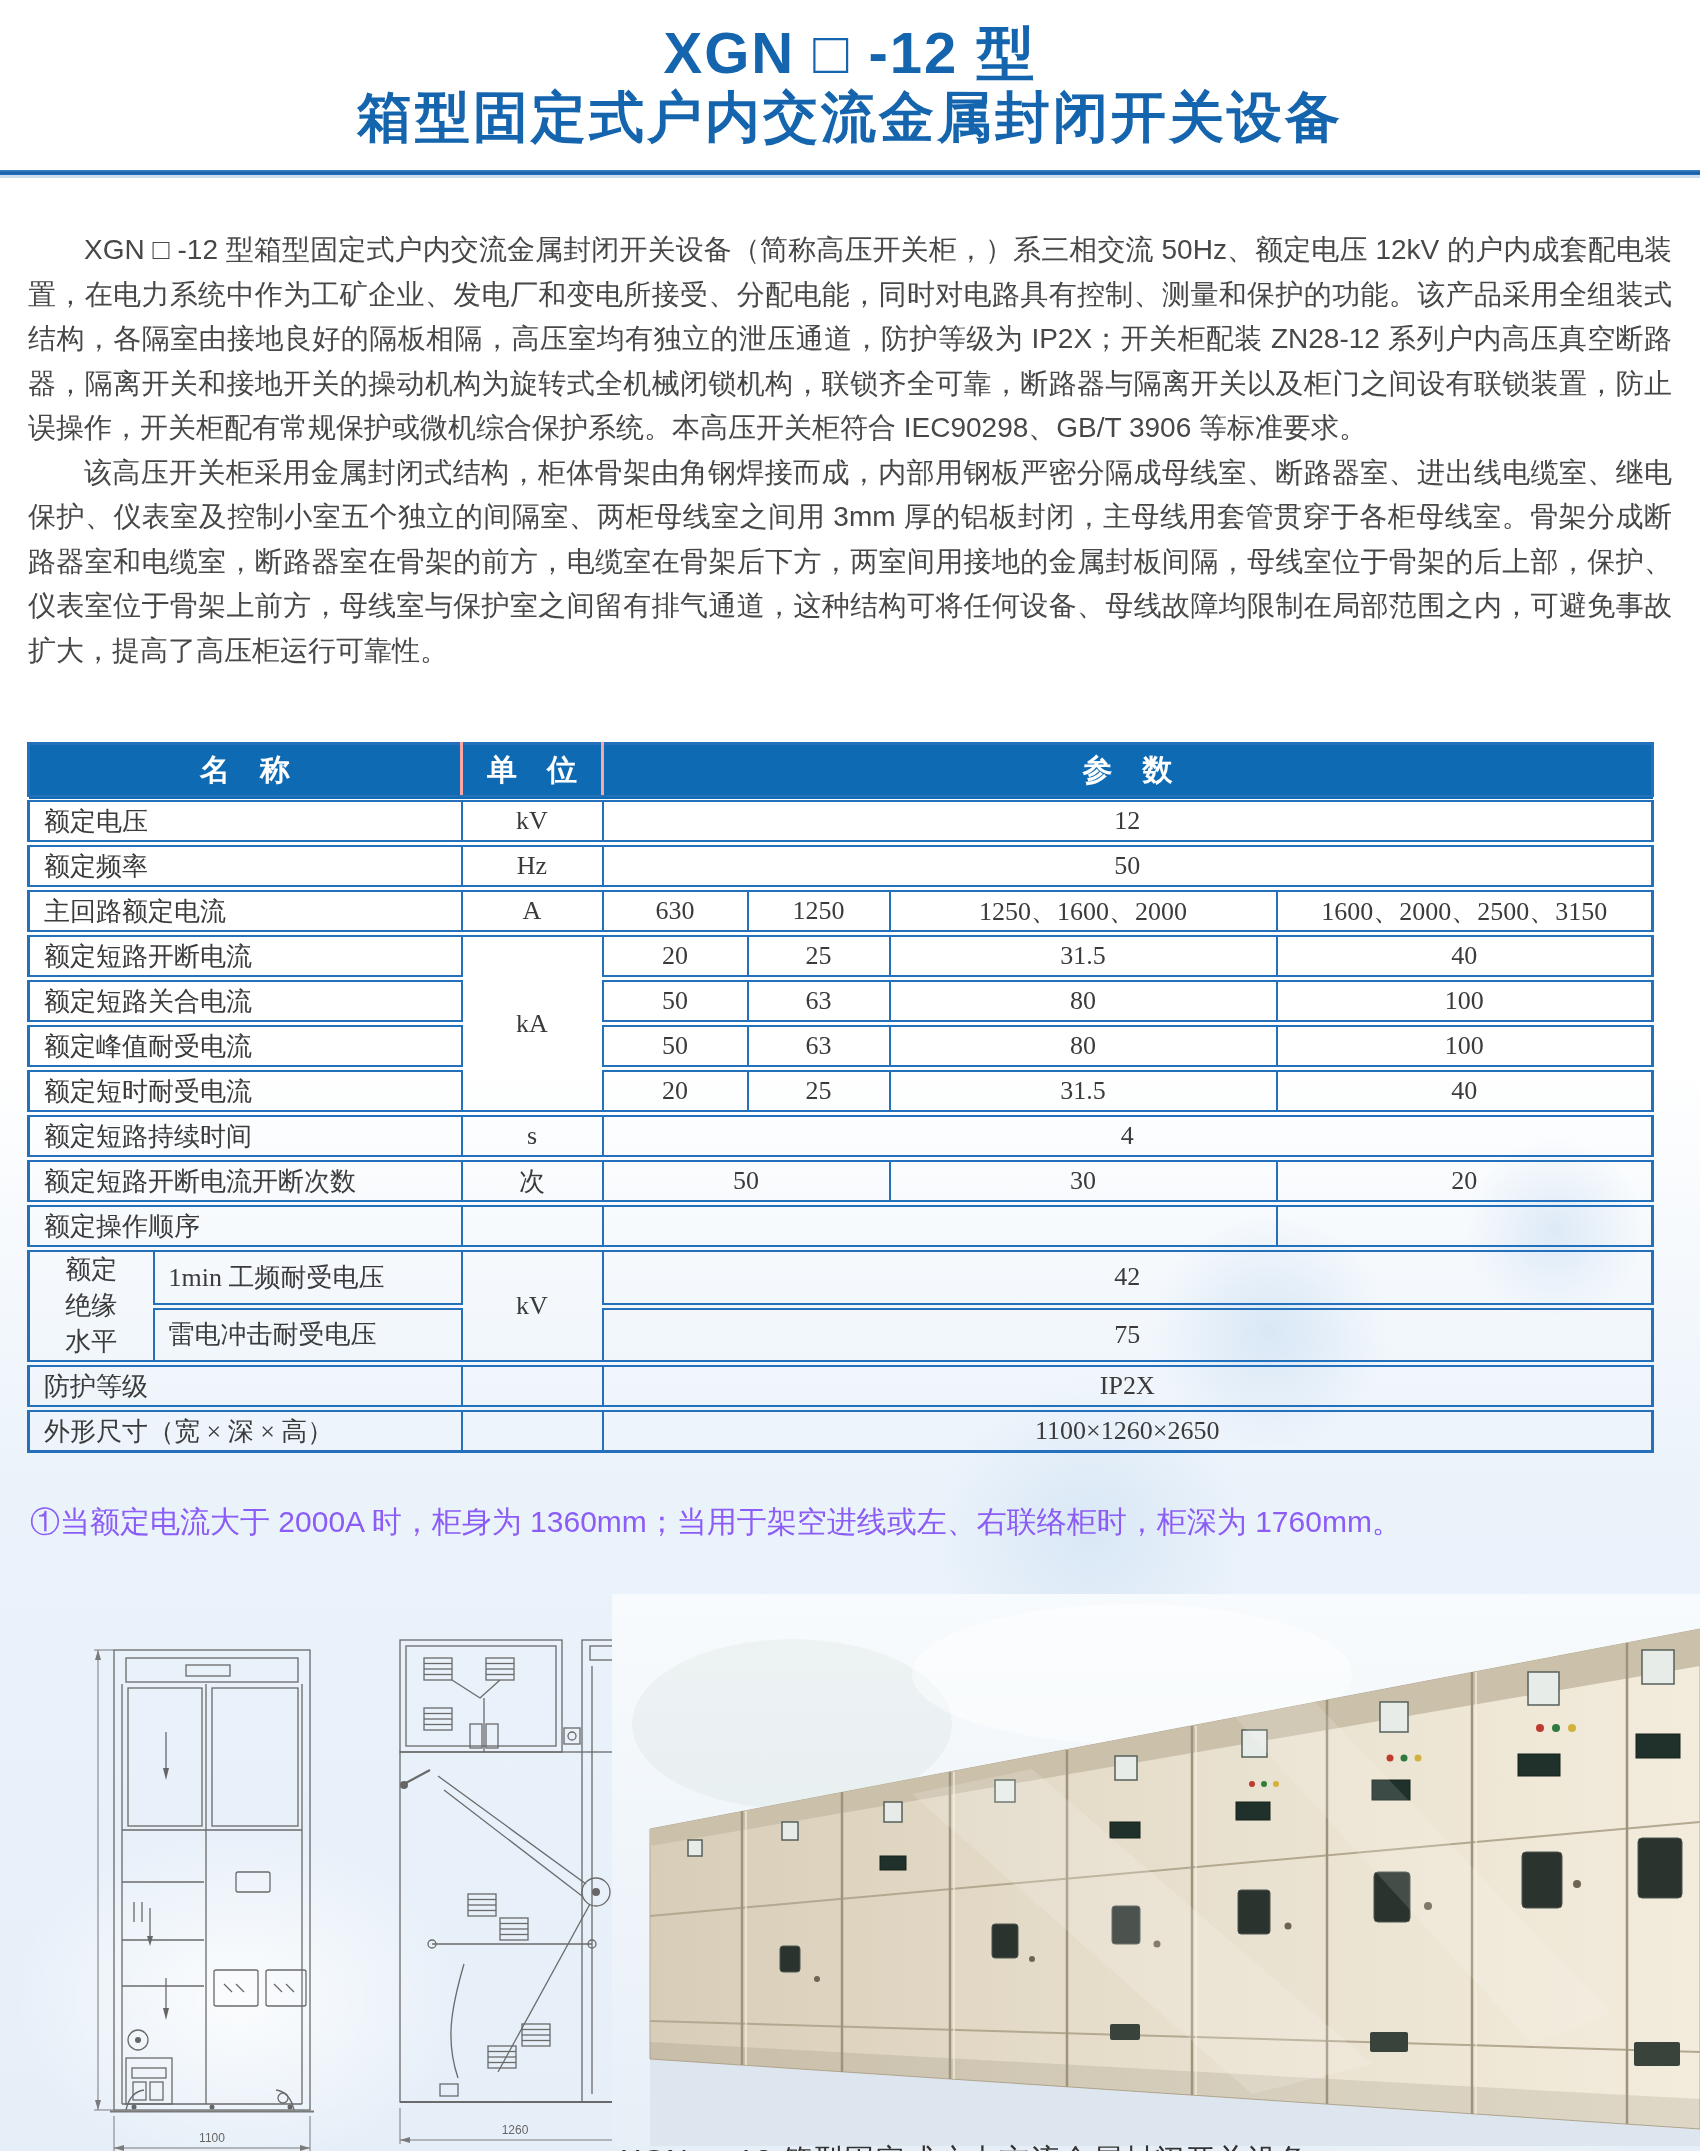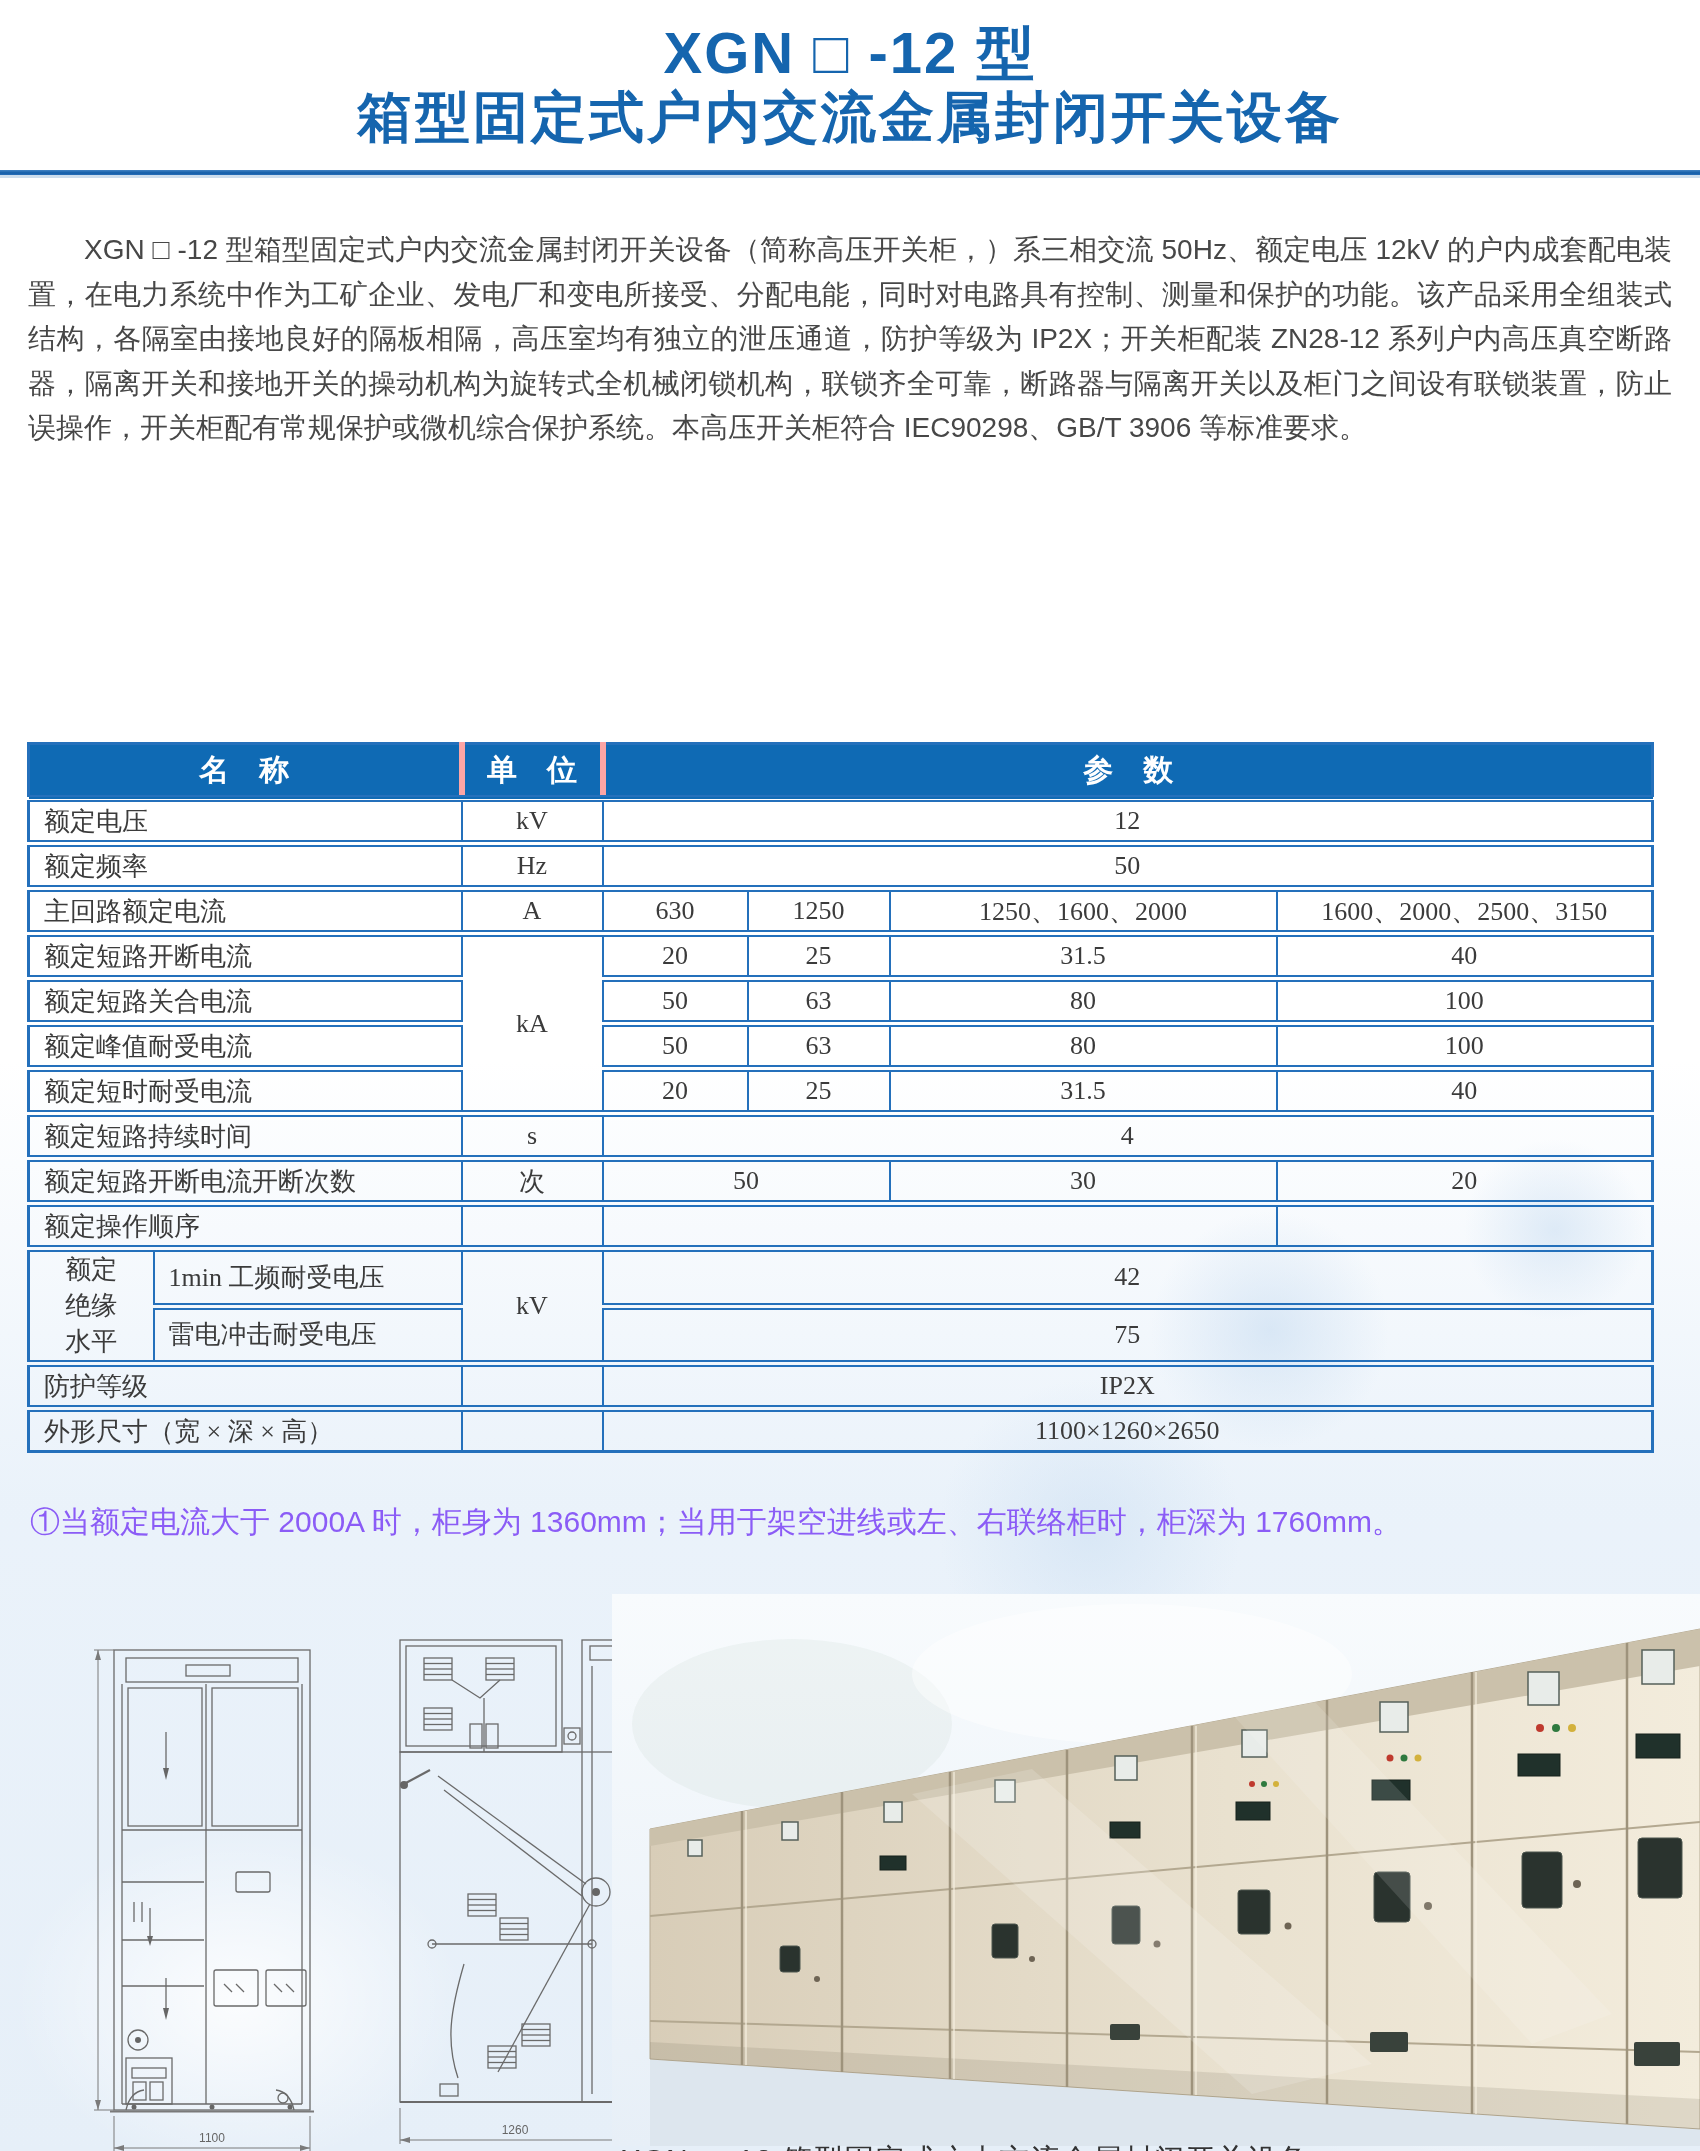--- a/index.html
+++ b/index.html
@@ -27,21 +27,21 @@
   .intro{position:absolute;top:228px;left:28px;width:1644px;z-index:1;
          font-size:28px;line-height:44.5px;color:#474747;text-align:justify;}
   .intro p{margin:0;text-indent:2em;}
   
   table.spec{position:absolute;left:27px;top:742px;width:1624px;z-index:1;
              border-collapse:collapse;table-layout:fixed;
              font-family:"Liberation Serif",serif;color:#3b3b3b;}
   table.spec{border:3px solid #2470bb;}
   .spec th{background:#0f6ab4;color:#ffffff;font-family:"Liberation Sans",sans-serif;
            font-weight:bold;font-size:30px;height:50px;border:none;padding:0;}
-  .spec th.sep{border-left:6px solid #fca5a5;}
+  .spec th.sep{border-left:3px solid #fca5a5;}
   .spec td{border:2px solid #2470bb;border-top:7px double #2470bb;border-bottom:7px double #2470bb;
            height:38px;font-size:26px;text-align:center;padding:0 6px;background:transparent;}
   .spec tr:last-child td{border-bottom:3px solid #2470bb;}
   .spec td.name{text-align:left;padding-left:14px;}
   .spec td.group{text-align:center;padding:0 28px;line-height:36px;}
   
   .note{position:absolute;top:1502px;left:30px;width:1650px;z-index:1;
         font-size:30px;color:#8b5cf6;}
   
   .figures{position:absolute;left:0;top:1592px;width:1700px;height:620px;z-index:1;}
@@ -59,20 +59,21 @@
   <div class="wash"></div>
 
   <div class="titles">
     <div class="t1">XGN □ -12 型</div>
     <div class="t2">箱型固定式户内交流金属封闭开关设备</div>
   </div>
   <div class="rule"></div>
 
   <div class="intro">
     <p>XGN □ -12 型箱型固定式户内交流金属封闭开关设备（简称高压开关柜，）系三相交流 50Hz、额定电压 12kV 的户内成套配电装置，在电力系统中作为工矿企业、发电厂和变电所接受、分配电能，同时对电路具有控制、测量和保护的功能。该产品采用全组装式结构，各隔室由接地良好的隔板相隔，高压室均有独立的泄压通道，防护等级为 IP2X；开关柜配装 ZN28-12 系列户内高压真空断路器，隔离开关和接地开关的操动机构为旋转式全机械闭锁机构，联锁齐全可靠，断路器与隔离开关以及柜门之间设有联锁装置，防止误操作，开关柜配有常规保护或微机综合保护系统。本高压开关柜符合 IEC90298、GB/T 3906 等标准要求。</p>
+    <p>该高压开关柜采用金属封闭式结构，柜体骨架由角钢焊接而成，内部用钢板严密分隔成母线室、断路器室、进出线电缆室、继电保护、仪表室及控制小室五个独立的间隔室、两柜母线室之间用 3mm 厚的铝板封闭，主母线用套管贯穿于各柜母线室。骨架分成断路器室和电缆室，断路器室在骨架的前方，电缆室在骨架后下方，两室间用接地的金属封板间隔，母线室位于骨架的后上部，保护、仪表室位于骨架上前方，母线室与保护室之间留有排气通道，这种结构可将任何设备、母线故障均限制在局部范围之内，可避免事故扩大，提高了高压柜运行可靠性。</p>
   </div>
 
   <table class="spec">
     <colgroup>
       <col style="width:125px">
         <col style="width:308px">
         <col style="width:141px">
       <col style="width:145px">
         <col style="width:142px">
         <col style="width:387px">

